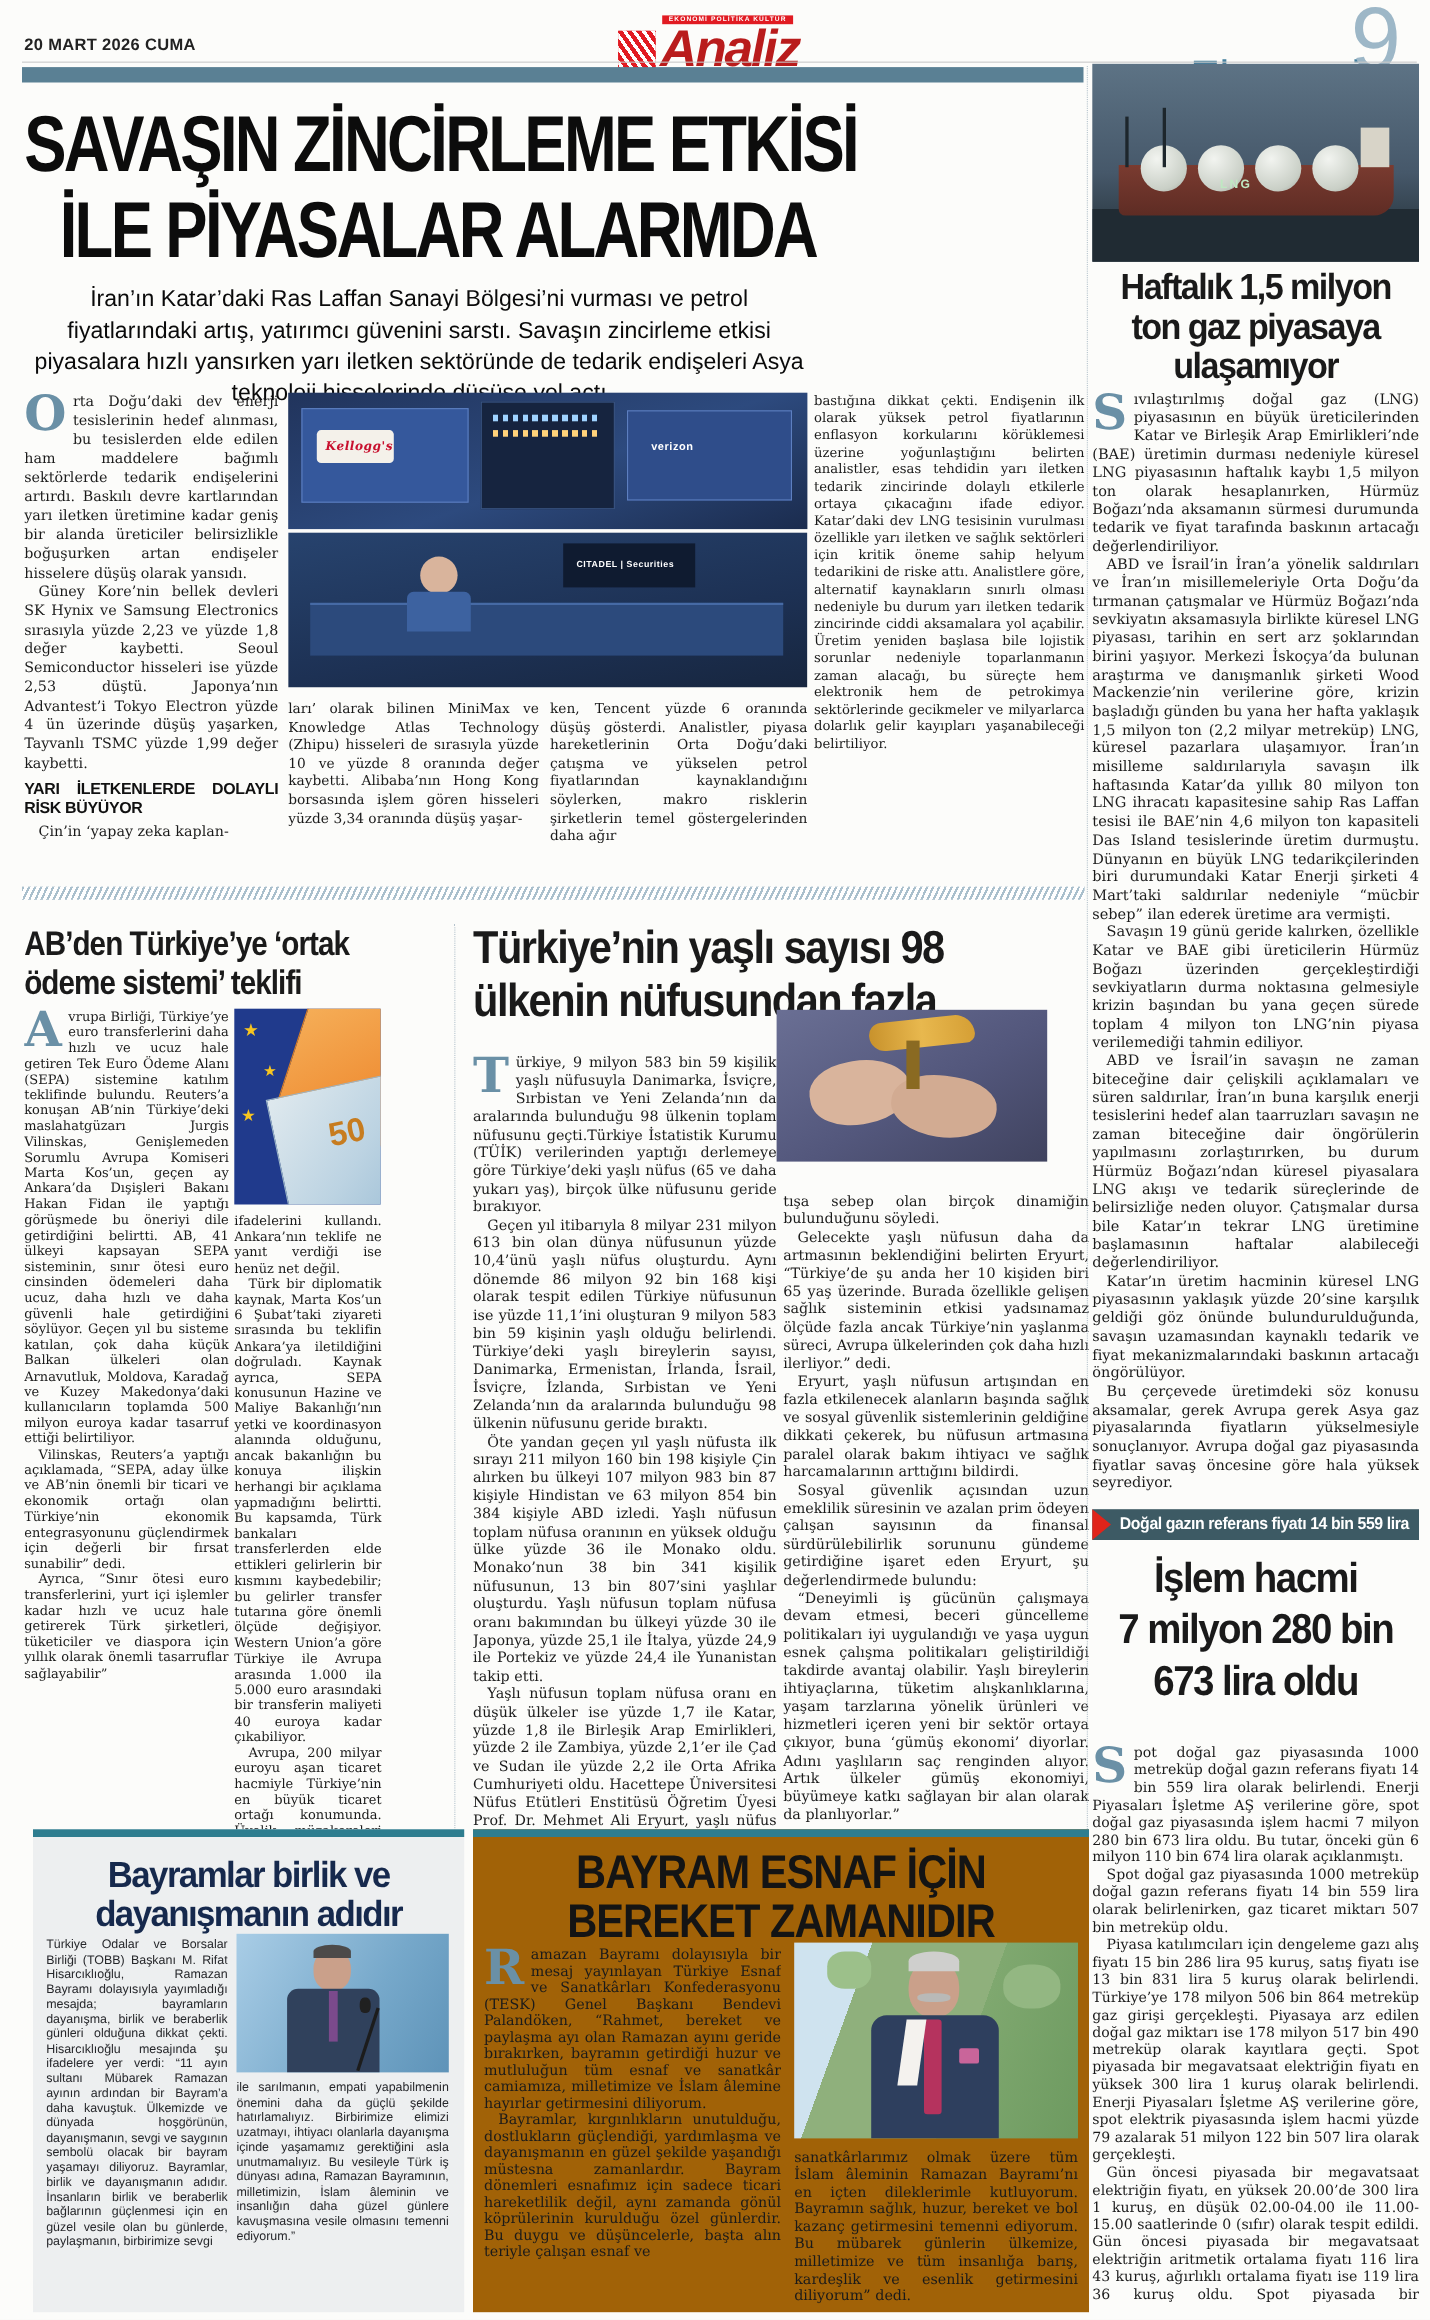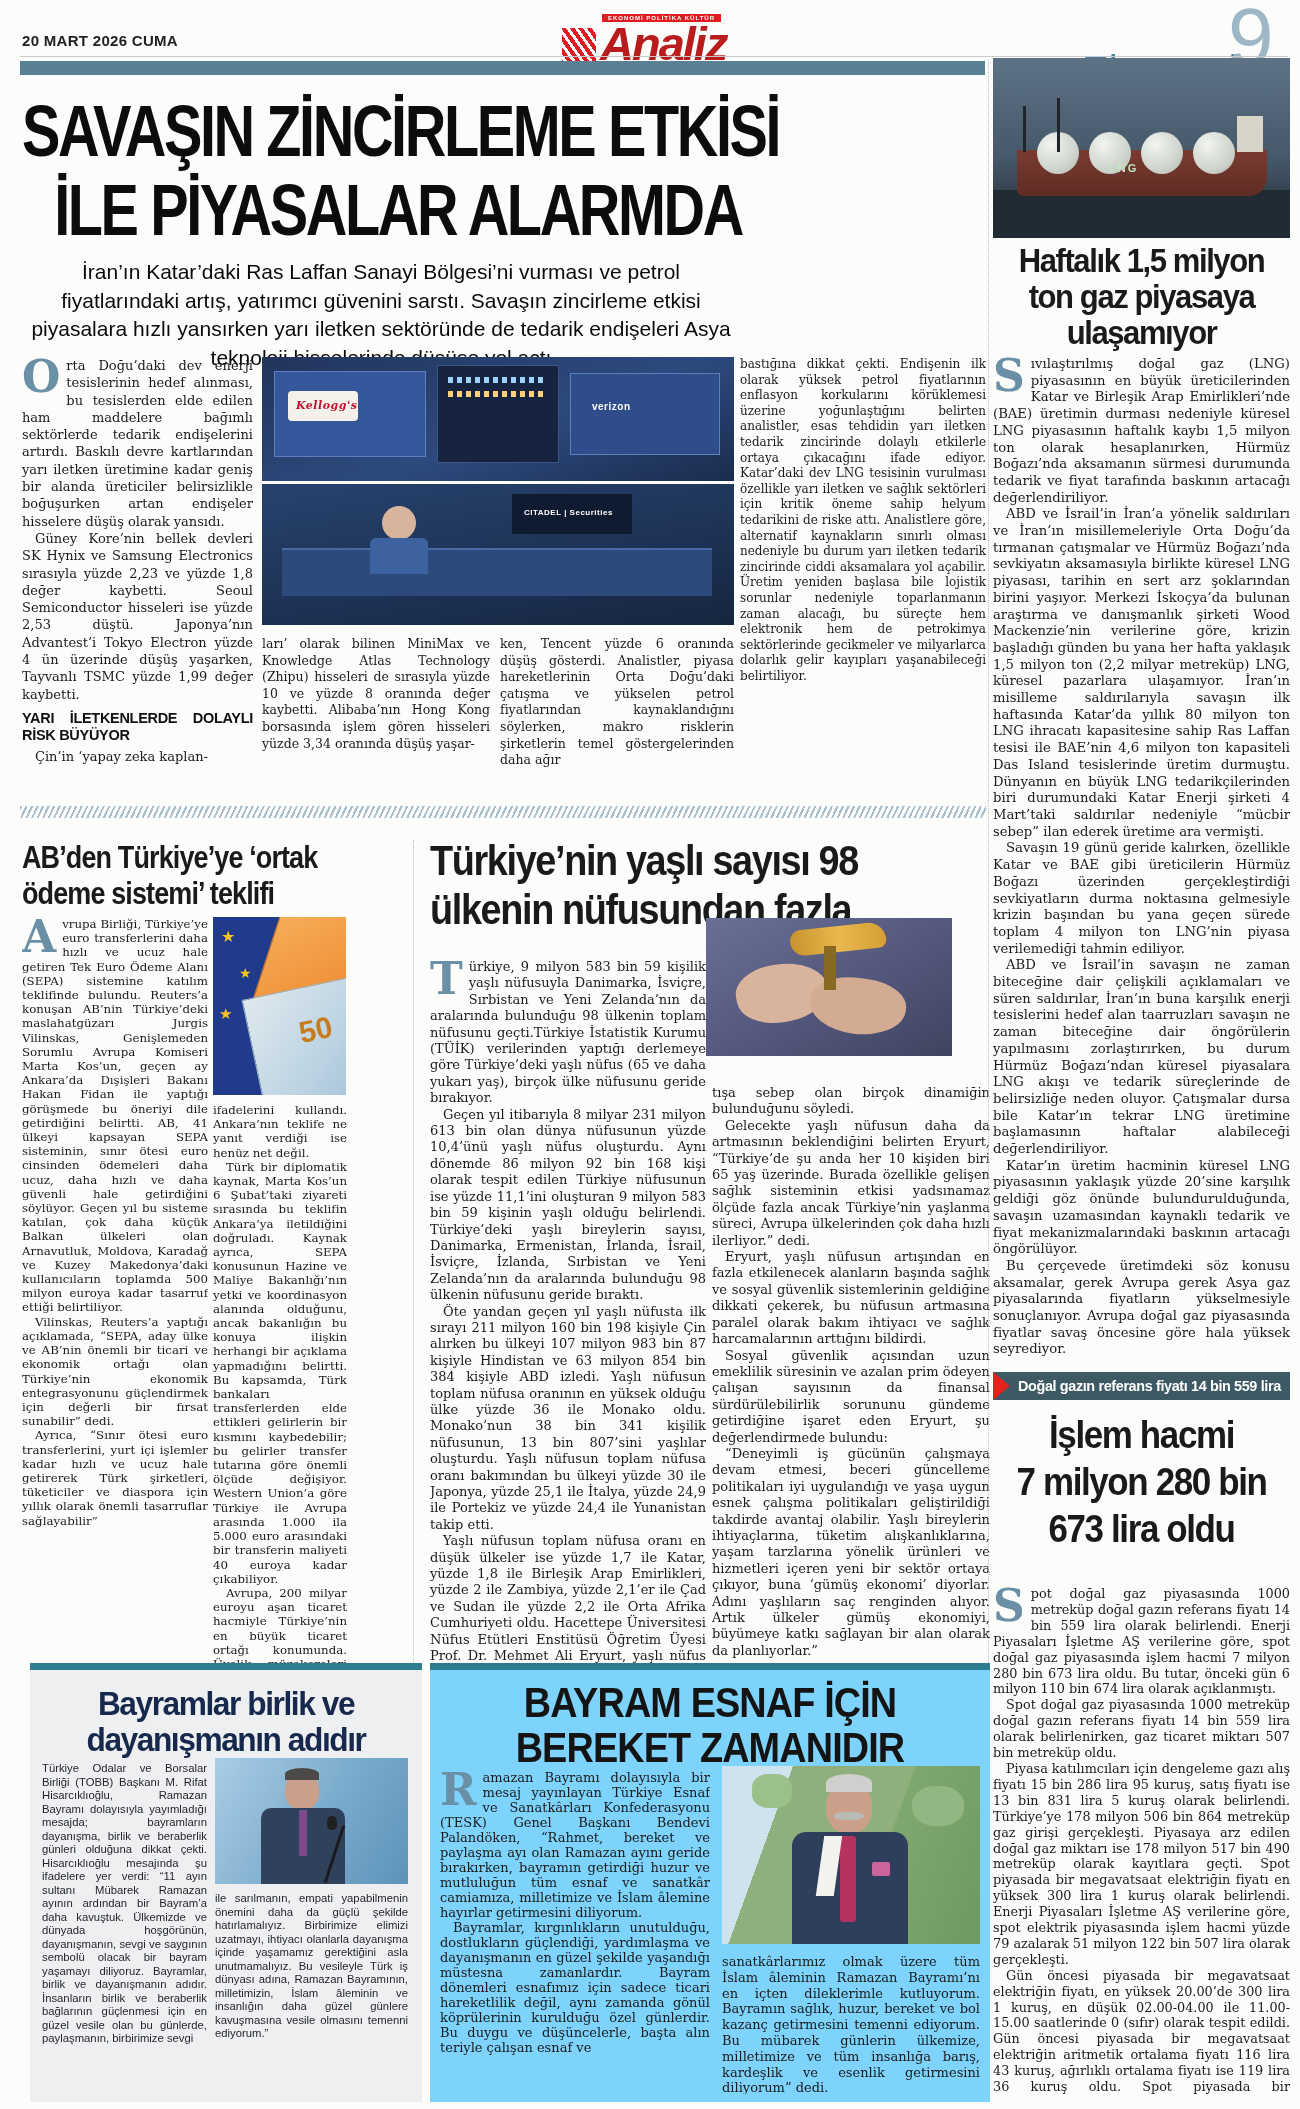--- a/index.html
+++ b/index.html
@@ -43,21 +43,21 @@
   
   .gas-hl{font-weight:800;font-size:33px;line-height:36px;letter-spacing:-1.5px;text-align:center;transform:scaleX(.94);transform-origin:50% 0;}
   .gas-col{font-size:13.2px;line-height:16.7px;}
   .badge{background:#3d5a64;color:#fff;display:flex;align-items:center;}
   .badge .txt{font-weight:bold;font-size:15.5px;letter-spacing:-.4px;transform:scaleX(.93);transform-origin:0 50%;white-space:nowrap;}
   .badge .arrow{width:0;height:0;border-top:14px solid transparent;border-bottom:14px solid transparent;border-left:17px solid #e0241b;margin-right:8px;}
   .vol-hl{font-weight:800;font-size:38px;line-height:47px;letter-spacing:-1.5px;text-align:center;transform:scaleX(.92);transform-origin:50% 0;}
   .vol-col{font-size:12.8px;line-height:15.9px;}
   
   .boxgray{background:#edeff0;border-top:7px solid #2e7d8f;}
-  .boxcream{background:#7dd3fc;border-top:7px solid #2e7d8f;}
+  .boxcream{background:#a16207;border-top:7px solid #2e7d8f;}
   .tobb-title{font-weight:800;font-size:33px;line-height:36px;letter-spacing:-1.5px;color:#16294d;text-align:center;transform:scaleX(.96);}
   .tobb-col{font-size:11.3px;line-height:13.5px;color:#26272b;}
   .tesk-hl{font-weight:900;font-size:43px;line-height:45px;letter-spacing:-1px;text-align:center;color:#141414;transform:scaleX(.88);transform-origin:50% 0;}
   .tesk-col{font-size:13px;line-height:15px;}
   .tesk-col2{font-size:13px;line-height:15.8px;}
 </style>
 </head>
 <body>
 
 <div id="page">

